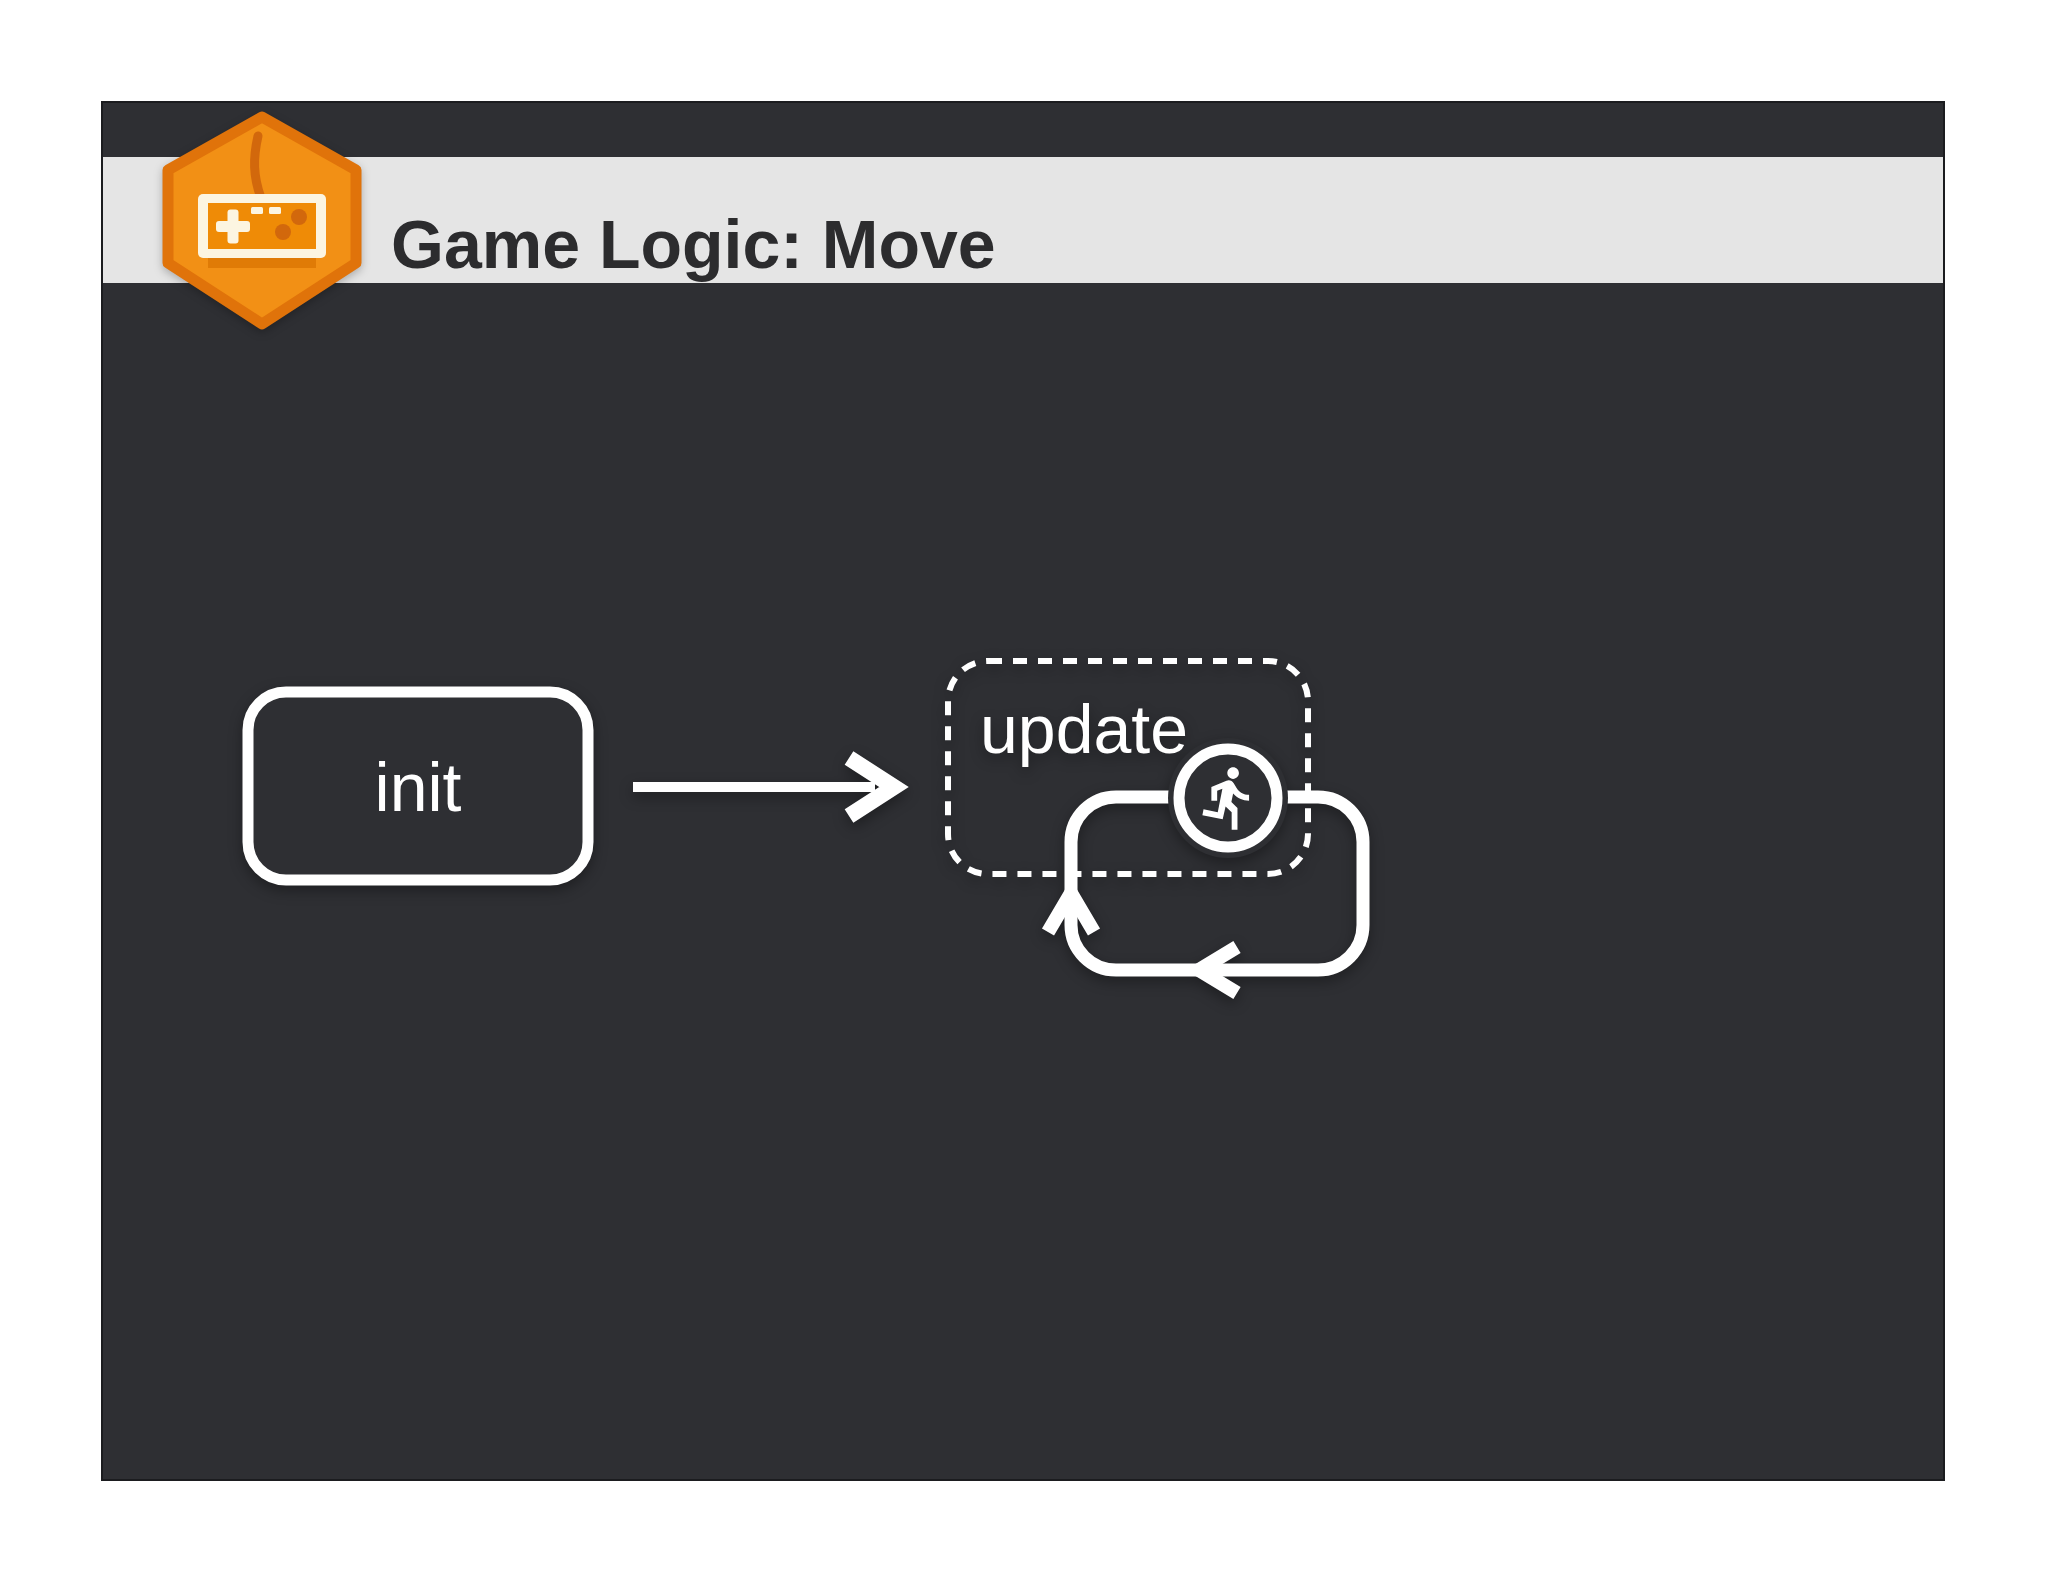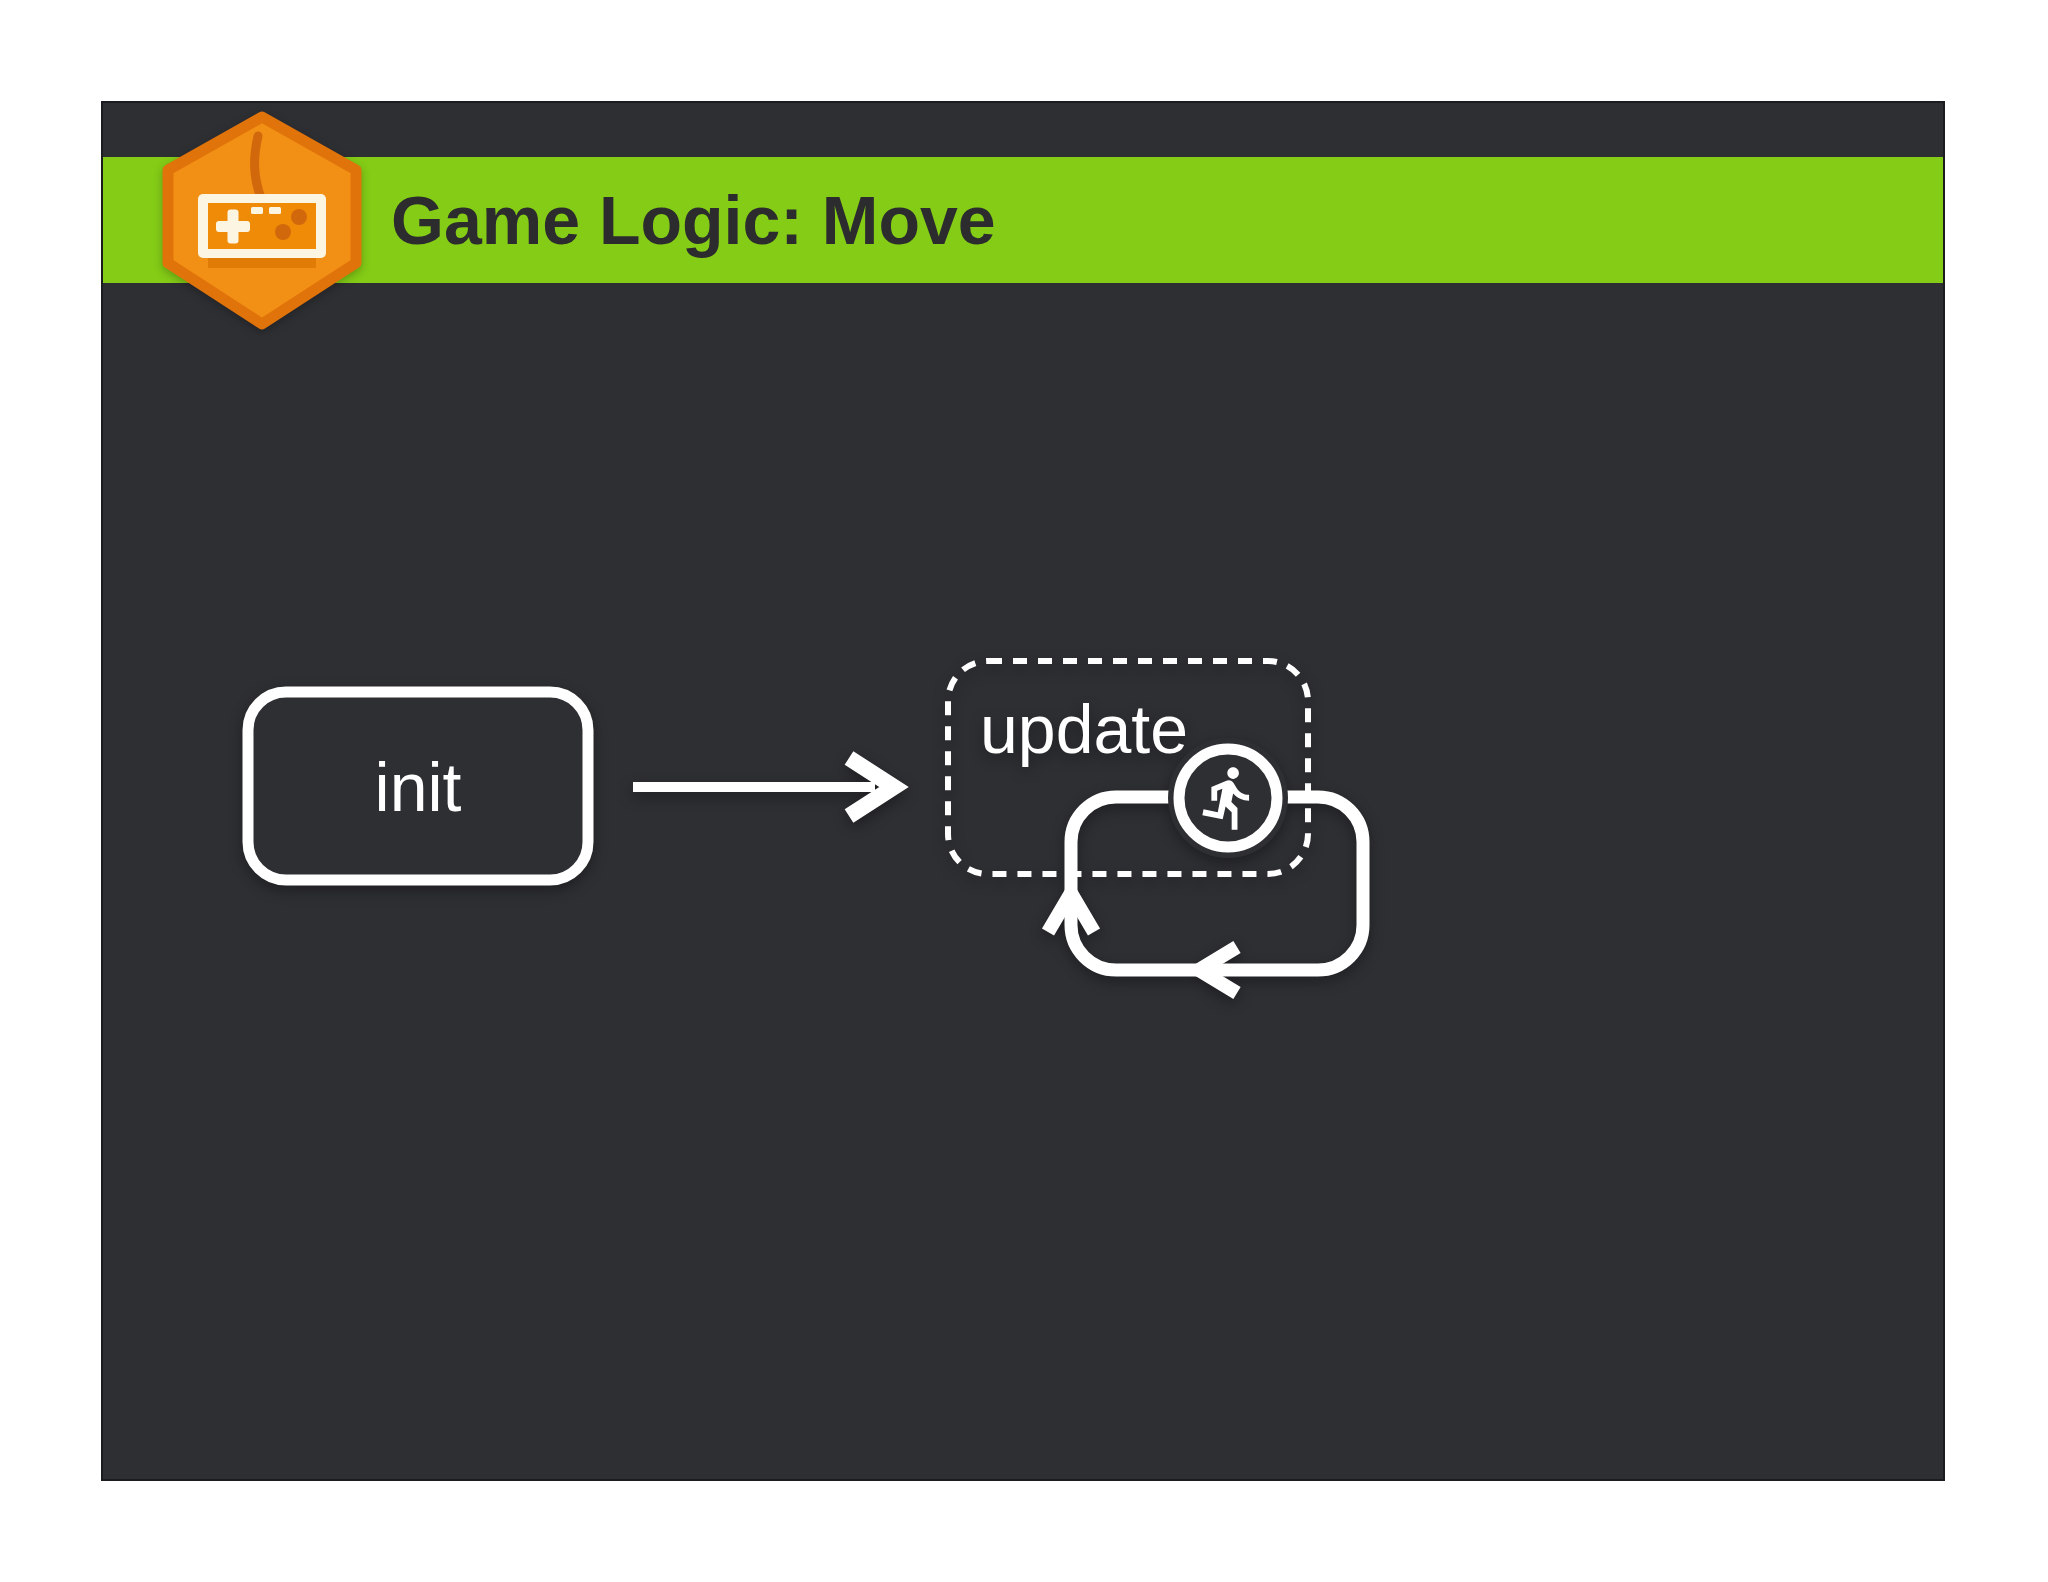--- a/index.html
+++ b/index.html
@@ -14,23 +14,23 @@
     position: absolute;
     left: 103px; top: 103px;
     width: 1840px; height: 1376px;
     background: #2e2f33;
     box-shadow: 0 0 0 2px #1b1c1f;
   }
   .title-bar {
     position: absolute;
     left: 0; top: 54px;
     width: 100%; height: 126px;
-    background: #84cc16;
+    background: #e5e5e5;
     display: flex;
-    align-items: center;
+    align-items: flex-end;
   }
   .title-text {
     margin-left: 288px;
     font-size: 68px;
     font-weight: bold;
     color: #2c2c2e;
     letter-spacing: 0px;
     white-space: nowrap;
   }
   .badge {

